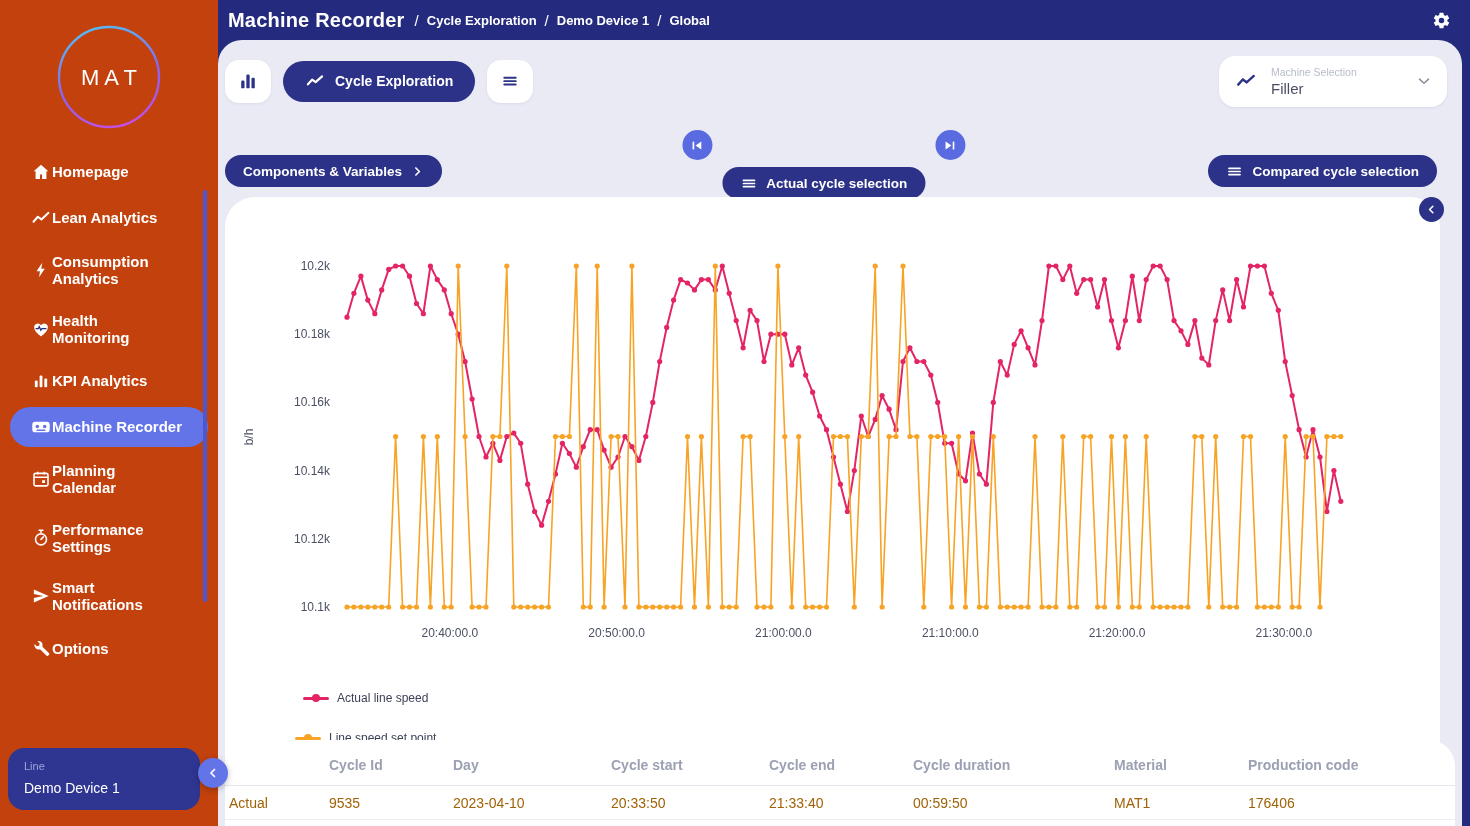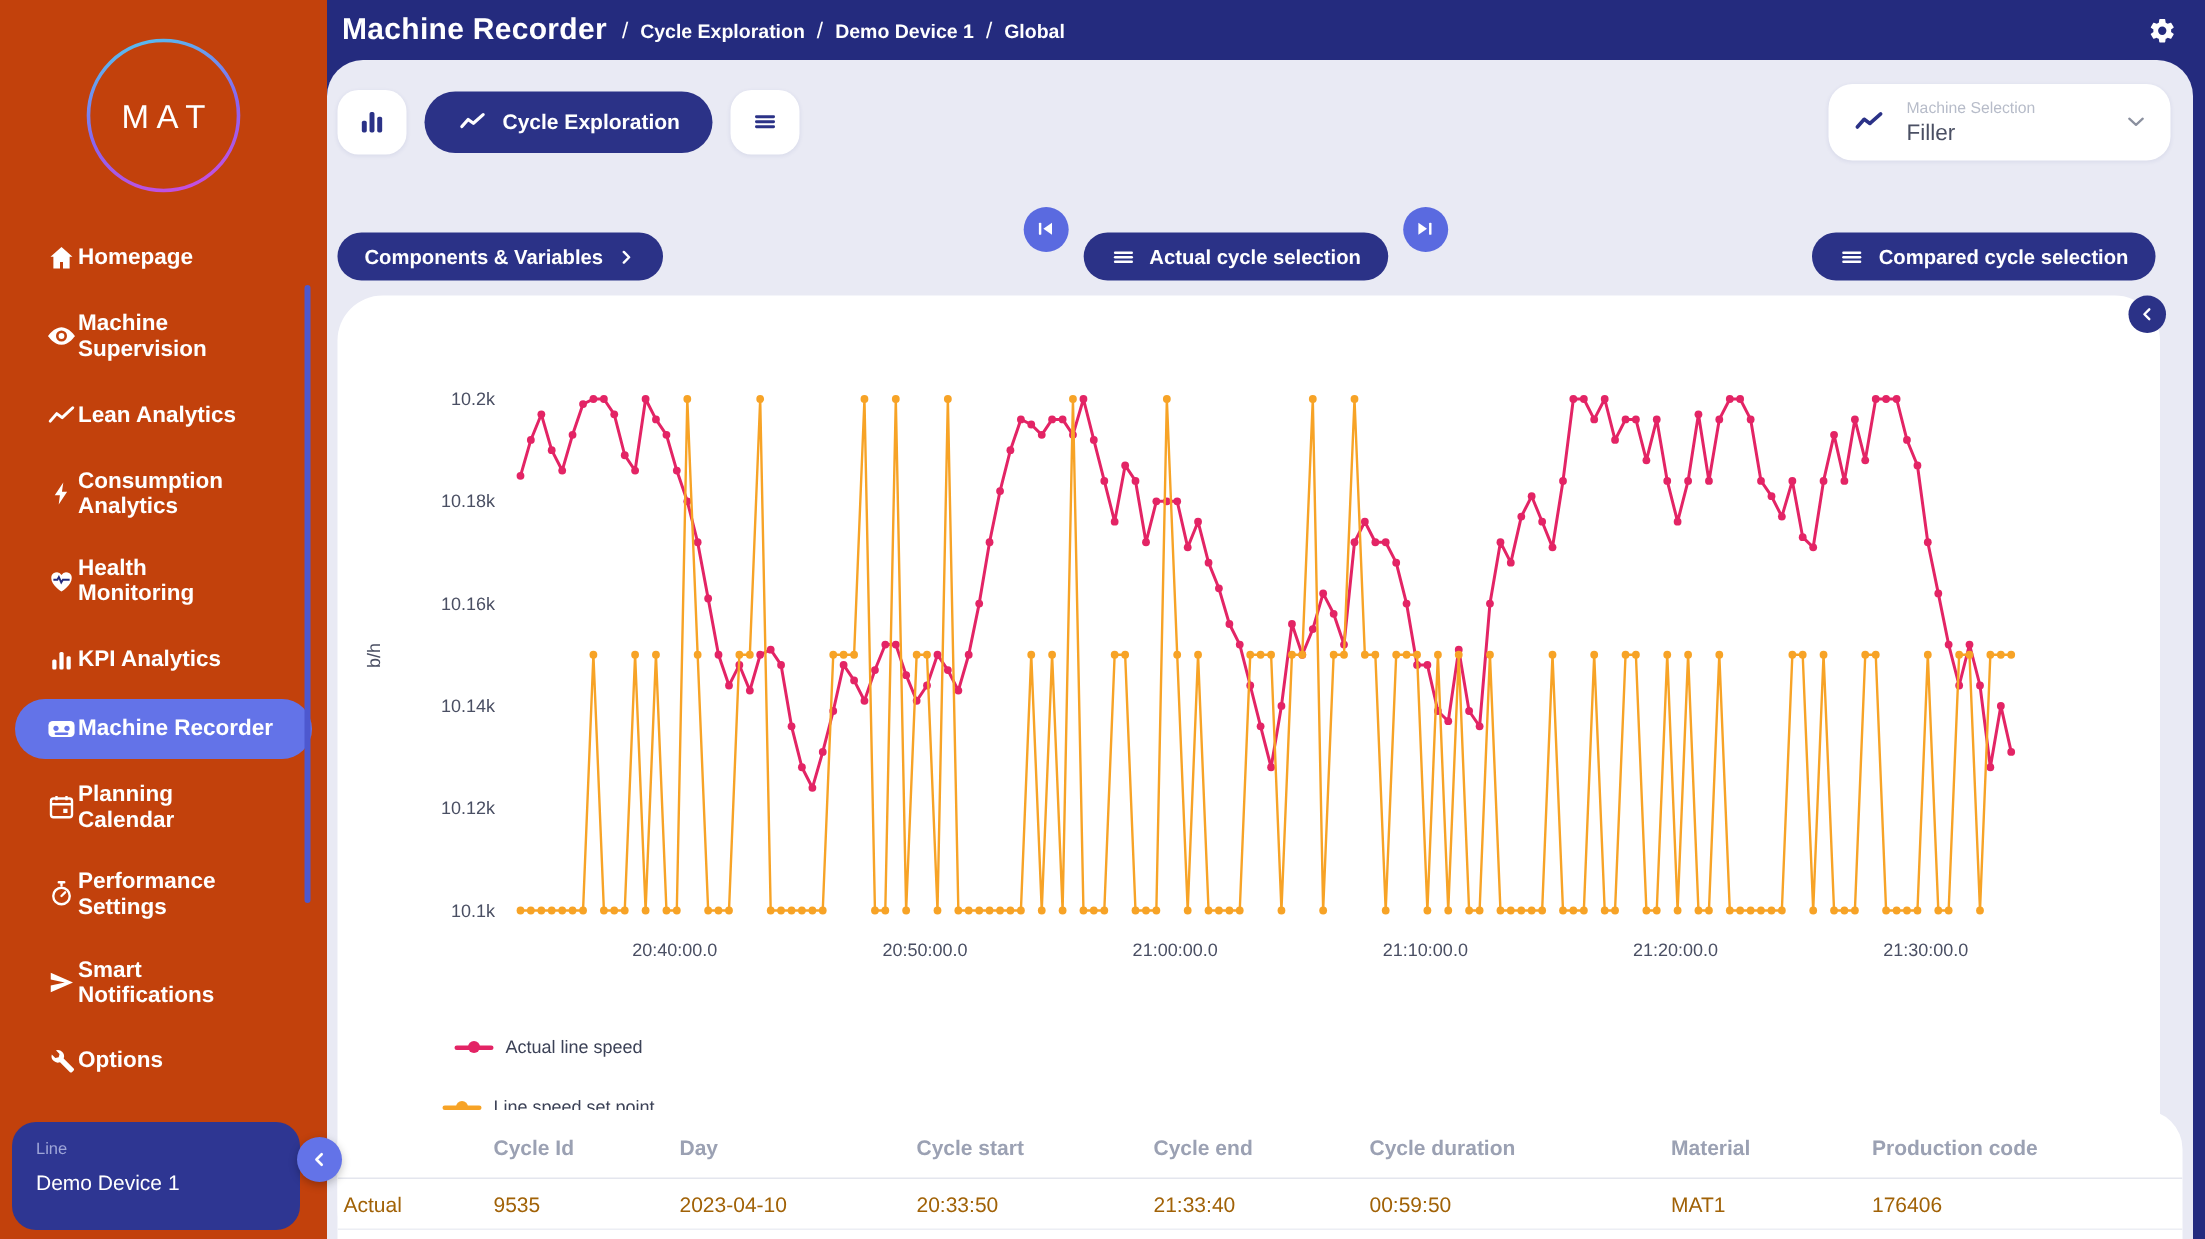--- a/index.html
+++ b/index.html
@@ -9,21 +9,21 @@
   
   .sidebar { position:absolute; left:0; top:0; width:218px; height:826px; background:#c2410c; z-index:5; }
   .logo-wrap { display:flex; justify-content:center; padding-top:24px; }
   .nav { margin-top:22px; display:flex; flex-direction:column; gap:6px; padding:0 10px; }
   .nav-item { display:flex; align-items:center; padding:9px 12px 9px 20px; border-radius:26px; cursor:pointer; }
   .nav-item .ico { width:22px; height:22px; flex:0 0 22px; display:flex; align-items:center; justify-content:center; }
   .nav-label { color:#ffffff; font-size:15px; font-weight:700; line-height:1.15; max-width:122px; }
   .nav-item.active { background:#6373e8; }
   .nav-item.active .nav-label { white-space:nowrap; max-width:none; }
   .side-scroll { position:absolute; left:203px; top:190px; width:4px; height:412px; border-radius:2px; background:#4d58cf; }
-  .device-card { position:absolute; left:8px; top:748px; width:192px; height:72px; background:#2e3692; border-radius:16px; padding:12px 16px; }
+  .device-card { position:absolute; left:8px; top:748px; width:192px; height:62px; background:#2e3692; border-radius:16px; padding:12px 16px; }
   .device-label { color:#9fa6d8; font-size:11px; }
   .device-value { color:#ffffff; font-size:14px; margin-top:8px; }
   .collapse-side { position:absolute; left:198px; top:758px; width:30px; height:30px; border-radius:50%; background:#6373e8; display:flex; align-items:center; justify-content:center; z-index:9; cursor:pointer; box-shadow:0 2px 6px rgba(0,0,0,.25); }
 
   
   .topbar { position:absolute; left:218px; top:0; right:0; height:40px; display:flex; align-items:center; padding:0 16px 0 10px; z-index:4; }
   .page-title { color:#fff; font-size:20px; font-weight:800; letter-spacing:.2px; }
   .crumbs { display:flex; align-items:center; margin-left:10px; gap:8px; }
   .crumb-sep { color:#fff; font-size:15px; font-weight:400; }
   .crumb { color:#fff; font-size:13px; font-weight:600; cursor:pointer; }
@@ -38,21 +38,21 @@
   .row1 .pill { margin:0 12px; height:41px; }
   .mach-select { margin-left:auto; width:228px; height:51px; background:#fff; border-radius:16px; display:flex; align-items:center; padding:0 14px 0 16px; cursor:pointer; box-shadow:0 1px 3px rgba(40,48,130,.08); }
   .mach-texts { margin-left:14px; display:flex; flex-direction:column; }
   .mach-label { font-size:10.5px; color:#b7bcc9; }
   .mach-value { font-size:15px; color:#4a4f63; margin-top:2px; }
   .mach-chev { margin-left:auto; }
 
   .row2 { position:absolute; left:7px; top:78px; right:25px; height:32px; }
   .pill.small { height:32px; border-radius:16px; font-size:13.5px; padding:0 18px; gap:9px; position:relative; }
   .left-group { position:absolute; left:0; top:0; }
-  .center-group { position:absolute; left:49.4%; transform:translateX(-50%); top:0; display:flex; align-items:center; gap:10px; }
+  .center-group { position:absolute; left:49.4%; transform:translateX(-50%); top:12px; display:flex; gap:10px; }
   .right-group { position:absolute; right:0; top:0; }
   .circle-btn { width:30px; height:30px; border-radius:50%; background:#5a6ae0; display:flex; align-items:center; justify-content:center; cursor:pointer; }
 
   
   .chart-card { position:absolute; left:7px; top:125px; width:1215px; height:640px; background:#fff; border-radius:30px;margin-top:32px; }
   .chart-collapse { position:absolute; top:0; right:-4px; width:25px; height:25px; border-radius:50%; background:#2b3287; display:flex; align-items:center; justify-content:center; cursor:pointer; z-index:2; }
   #chart-svg { position:absolute; left:0; top:0; }
   .tick { font-size:12px; fill:#4a4f63; font-family:"Liberation Sans","DejaVu Sans",sans-serif; }
   .legend { position:absolute; left:70px; top:494px; display:flex; align-items:center; gap:26px;flex-direction:column; }
   .legend-item { display:flex; align-items:center; gap:8px; cursor:pointer; }
@@ -92,29 +92,20 @@
   </div>
 
   <nav class="nav">
     <div class="nav-item">
       <span class="ico">
           <svg class="ic" width="20" height="20" viewBox="0 0 24 24" fill="#fff">
             <path d="M12 3.2 3.2 11h2.3v9.3h5.3v-5.2h2.4v5.2h5.3V11h2.3z"></path>
           </svg>
         </span>
       <span class="nav-label">Homepage</span>
-    </div>
-    <div class="nav-item">
-      <span class="ico">
-          <svg class="ic" width="22" height="22" viewBox="0 0 24 24">
-            <path fill-rule="evenodd" fill="#fff" d="M12 5.6C6.4 5.6 2.2 12 2.2 12s4.2 6.4 9.8 6.4 9.8-6.4 9.8-6.4-4.2-6.4-9.8-6.4zm0 10.4a4 4 0 1 1 0-8 4 4 0 0 1 0 8z"></path>
-            <circle cx="12" cy="12" r="2.1" fill="#fff"></circle>
-          </svg>
-        </span>
-      <span class="nav-label">Machine Supervision</span>
     </div>
     <div class="nav-item">
       <span class="ico">
           <svg class="ic" width="20" height="20" viewBox="0 0 24 24" fill="none" stroke="#fff" stroke-width="2.4" stroke-linecap="round" stroke-linejoin="round">
             <path d="M3 16.5l5.2-6 4.3 3.2L21 5.8"></path>
           </svg>
         </span>
       <span class="nav-label">Lean Analytics</span>
     </div>
     <div class="nav-item">

